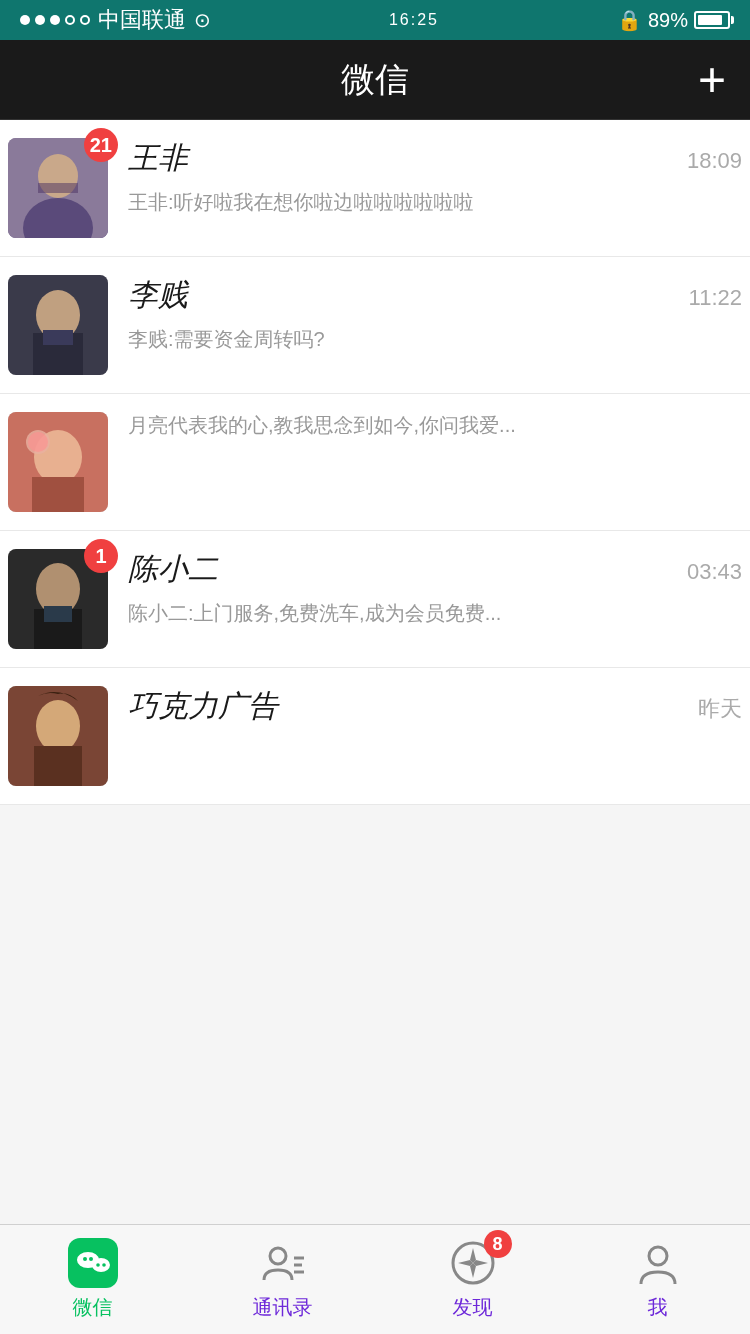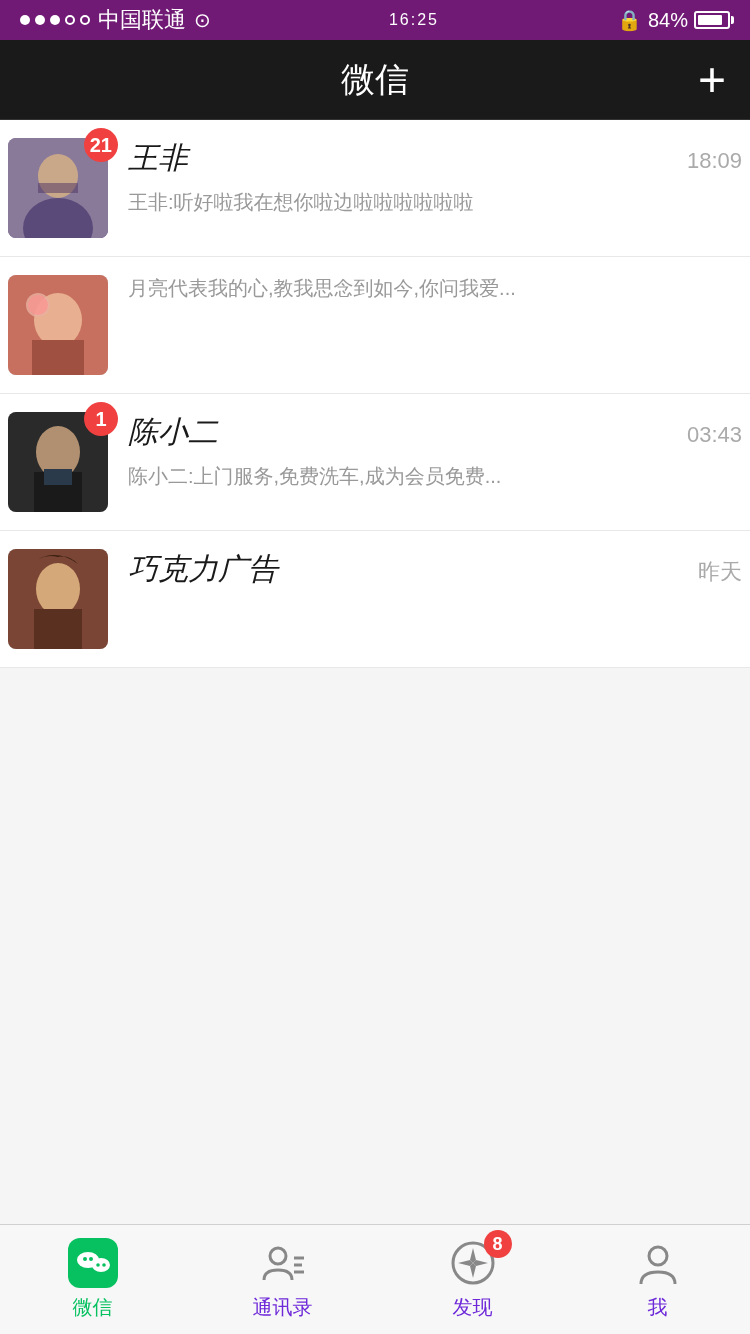--- a/index.html
+++ b/index.html
@@ -7,21 +7,21 @@
     body {
       width: 750px;
       min-height: 1334px;
       font-family: -apple-system, "PingFang SC", "Helvetica Neue", sans-serif;
       background: #f5f5f5;
       overflow-x: hidden;
     }
 
     
     .status-bar {
-      background: #701a75;
+      background: #0f766e;
       height: 40px;
       display: flex;
       align-items: center;
       justify-content: space-between;
       padding: 0 20px;
       color: white;
       font-size: 22px;
     }
     .status-left {
       display: flex;
@@ -275,21 +275,21 @@
       <div class="dot"></div>
       <div class="dot empty"></div>
       <div class="dot empty"></div>
     </div>
     <span>中国联通</span>
     <span class="wifi-icon">⊙</span>
   </div>
   <div class="status-center">16:25</div>
   <div class="status-right">
     <span>🔒</span>
-    <span>84%</span>
+    <span>89%</span>
     <div class="battery-icon">
       <div class="battery-fill"></div>
     </div>
   </div>
 </div>
 
 <div class="title-bar">
   <span class="title-text">微信</span>
   <span class="add-btn">+</span>
 </div>
@@ -312,20 +312,39 @@
       <div class="chat-header">
         <span class="chat-name">王非</span>
         <span class="chat-time">18:09</span>
       </div>
       <div class="chat-preview">王非:听好啦我在想你啦边啦啦啦啦啦啦</div>
     </div>
   </div>
 
 
 
+  <div class="chat-item">
+    <div class="avatar-wrap">
+      <div class="avatar-img avatar-placeholder">
+        <svg width="100" height="100" viewBox="0 0 100 100">
+          <rect width="100" height="100" fill="#3a3a4a"></rect>
+          <ellipse cx="50" cy="40" rx="22" ry="25" fill="#c0a080"></ellipse>
+          <rect x="25" y="58" width="50" height="42" fill="#2a2a3a"></rect>
+          <rect x="35" y="55" width="30" height="15" fill="#3a3a5a"></rect>
+        </svg>
+      </div>
+    </div>
+    <div class="chat-content">
+      <div class="chat-header">
+        <span class="chat-name">李贱</span>
+        <span class="chat-time">11:22</span>
+      </div>
+      <div class="chat-preview">李贱:需要资金周转吗?</div>
+    </div>
+  </div>
 
   <div class="chat-item">
     <div class="avatar-wrap">
       <div class="avatar-img avatar-placeholder">
         <svg width="100" height="100" viewBox="0 0 100 100">
           <rect width="100" height="100" fill="#c87060"></rect>
           <ellipse cx="50" cy="45" rx="24" ry="27" fill="#e8b090"></ellipse>
           <rect x="24" y="65" width="52" height="35" fill="#a05040"></rect>
           <circle cx="30" cy="30" r="12" fill="#e8b0a0" opacity="0.8"></circle>
           <ellipse cx="30" cy="30" rx="10" ry="10" fill="#ff9090" opacity="0.6"></ellipse>

